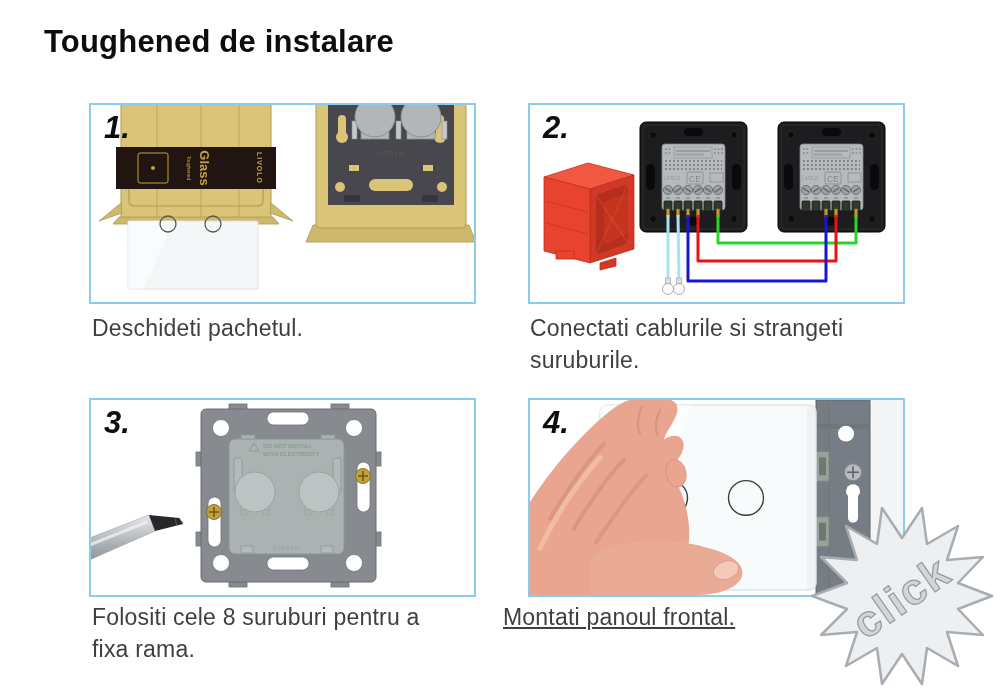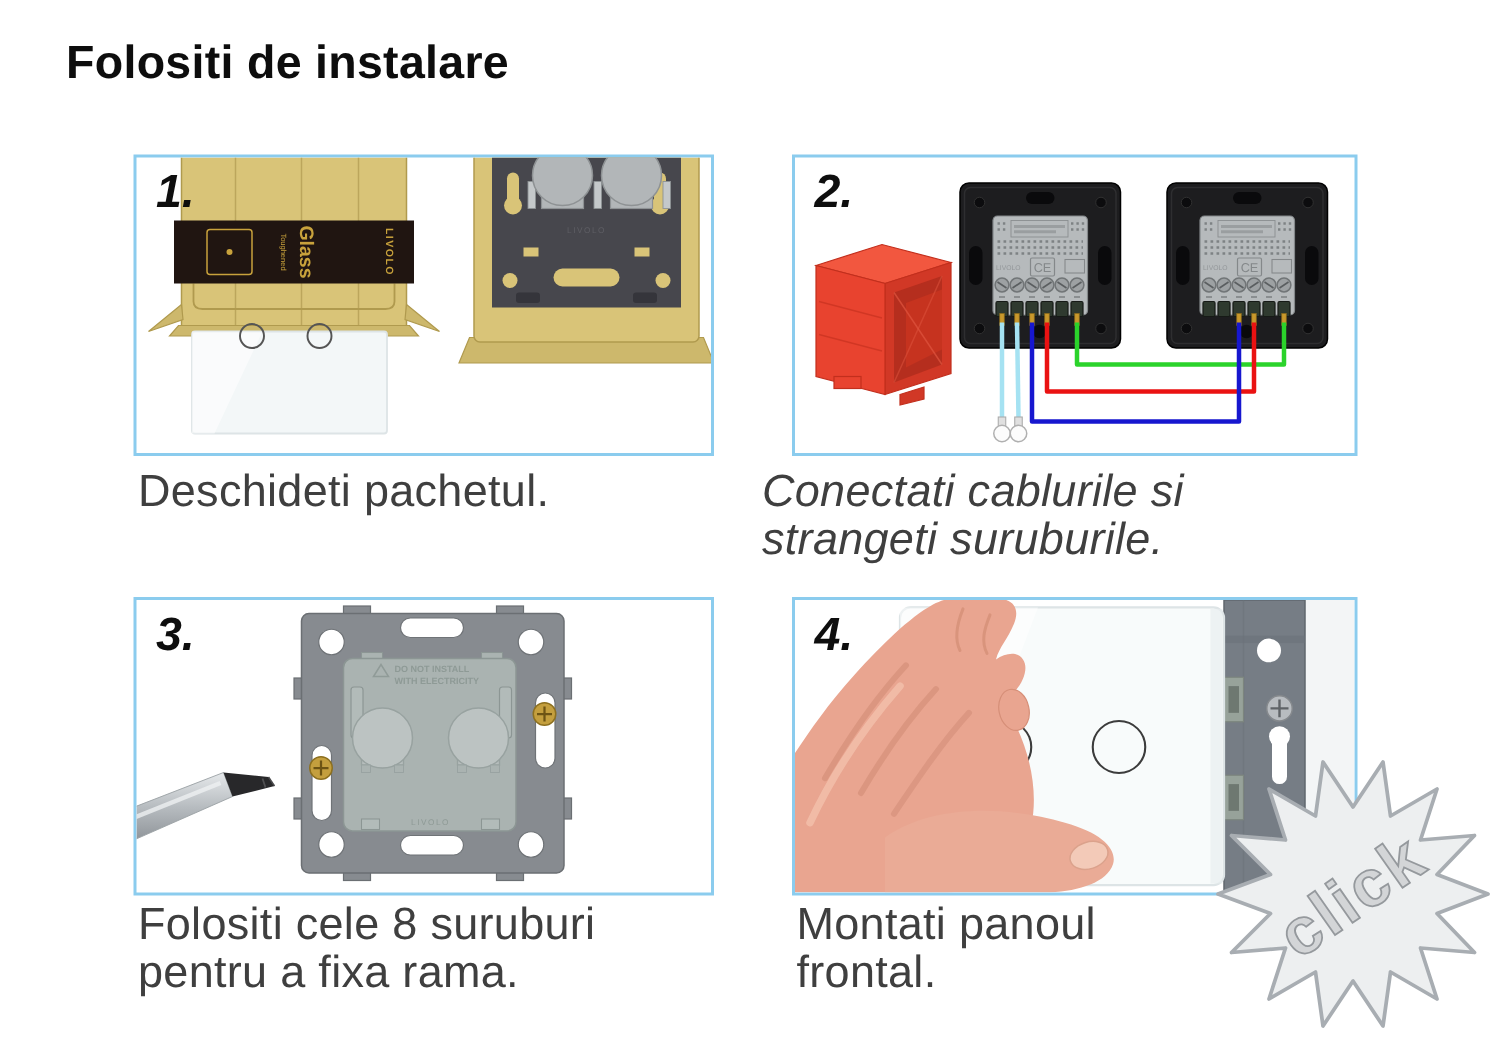--- a/index.html
+++ b/index.html
@@ -20,27 +20,27 @@
   .panel svg.fig{position:absolute;left:0;top:0;width:100%;height:100%;}
   #panel-1{left:89px;top:103px;width:387px;height:201px;}
   #panel-2{left:528px;top:103px;width:377px;height:201px;}
   #panel-3{left:89px;top:398px;width:387px;height:199px;}
   #panel-4{left:528px;top:398px;width:377px;height:199px;}
   .step-number{
     position:absolute;left:13px;top:5px;z-index:2;
     font-size:31px;font-weight:700;font-style:italic;color:#0e0e0e;
   }
   .caption{
-    position:absolute;font-size:30px;line-height:32px;
+    position:absolute;font-size:23px;line-height:32px;
     color:var(--caption-text,#3f3f3f);letter-spacing:0.2px;
   }
   #caption-1{left:92px;top:312px;width:400px;}
-  #caption-2{left:508px;top:312px;width:360px;font-style:italic;}
+  #caption-2{left:530px;top:312px;width:360px;}
   #caption-3{left:92px;top:601px;width:360px;}
-  #caption-4{left:531px;top:601px;width:300px;}
+  #caption-4{left:503px;top:601px;width:300px;text-decoration:underline;}
   .click-burst{position:absolute;left:806px;top:498px;z-index:5;}
   
   .c-gold{fill:var(--package-gold,#d9c478);}
   .c-band{fill:var(--band-black,#201511);}
   .c-bandtext{fill:var(--band-gold-text,#c8a23c);}
   .c-red{fill:var(--mount-box-red,#e8432f);}
   .c-plate{fill:var(--module-plate-black,#1d1d1f);}
   .c-modgray{fill:var(--module-body-gray,#b6babc);}
   .w-cyan{stroke:var(--wire-cyan,#a5e2f2);}
   .w-blue{stroke:var(--wire-blue,#1717cf);}
@@ -50,21 +50,21 @@
   .c-mech{fill:var(--mech-gray,#aab3b1);}
   .c-screw{fill:var(--screw-gold,#c49f3e);}
   .c-glass{fill:var(--glass-white,#f8fbfb);}
   .c-skin{fill:var(--skin,#e9a590);}
   .burst-shape{fill:var(--burst-fill,#edeff0);stroke:var(--burst-stroke,#a8adb2);}
   .burst-label{fill:var(--burst-text,#d3d5d7);stroke:#95999d;}
 </style>
 </head>
 <body>
 
-<div class="page-title">Folositi de instalare</div>
+<div class="page-title">Toughened de instalare</div>
 
 <div class="panel" id="panel-1">
   <div class="step-number">1.</div>
   <svg class="fig" viewBox="0 0 383 197" preserveAspectRatio="none">
 
     <g>
       <rect x="30" y="-4" width="150" height="117" class="c-gold" stroke="#b09a4e" stroke-width="1"></rect>
       <line x1="66" y1="-4" x2="66" y2="112" stroke="#bca65c" stroke-width="1"></line>
       <line x1="110" y1="-4" x2="110" y2="112" stroke="#bca65c" stroke-width="1"></line>
       <line x1="148" y1="-4" x2="148" y2="112" stroke="#bca65c" stroke-width="1"></line>

